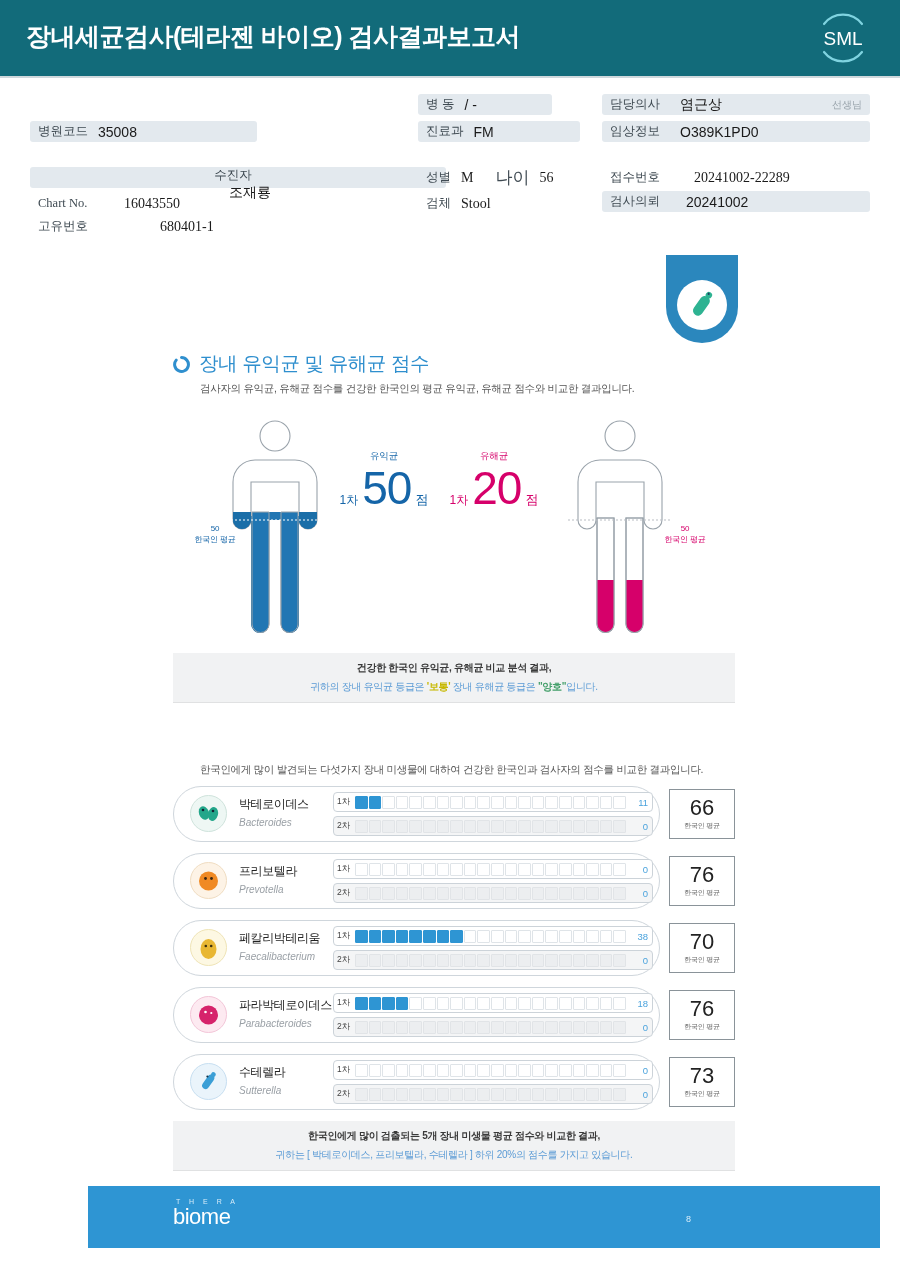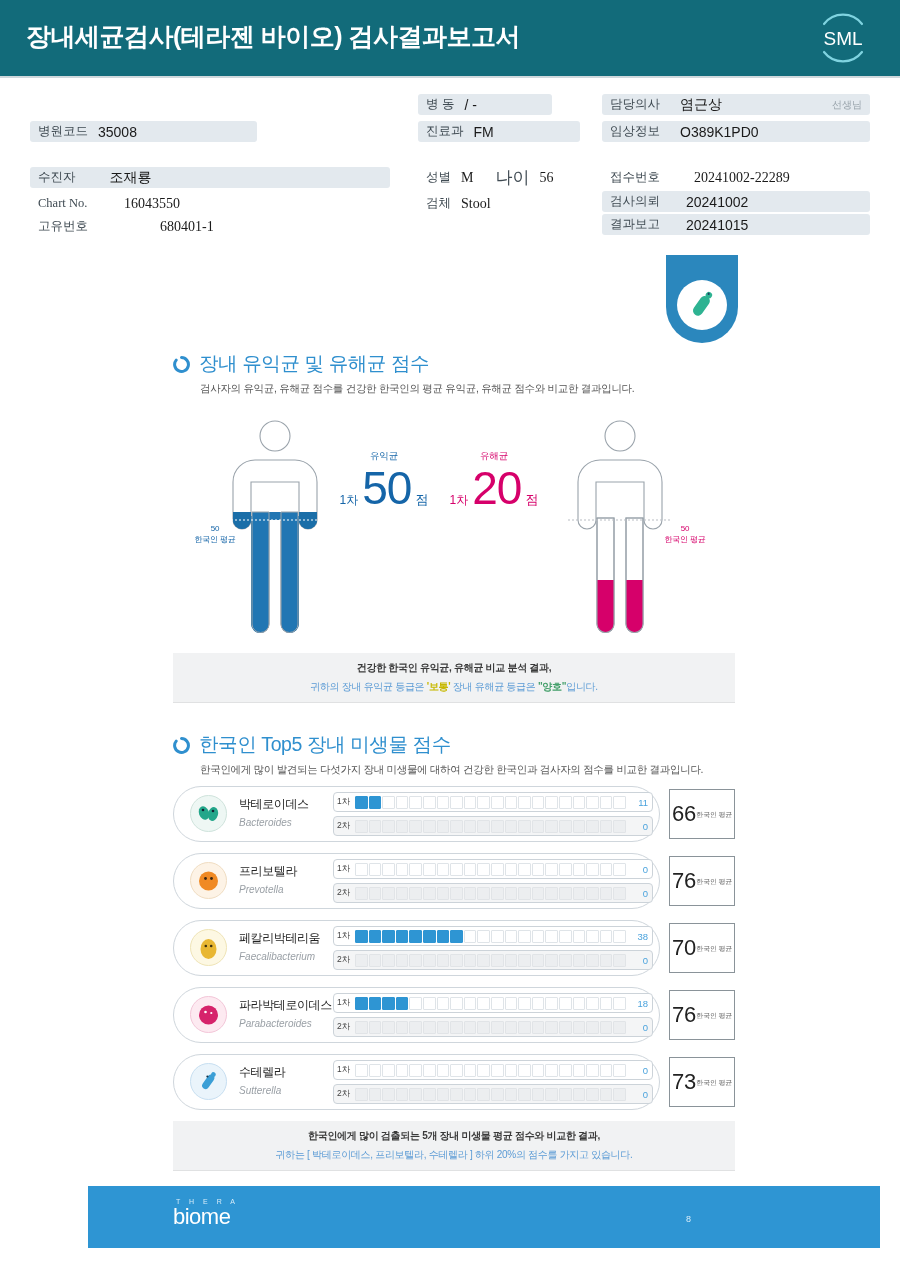--- a/index.html
+++ b/index.html
@@ -108,21 +108,21 @@
   .bar-ord { font-size: 8.5px; color: #444; width: 18px; flex: none; }
   .seg-track { display: flex; gap: 1px; flex: 1; height: 13px; }
   .seg { flex: 1; border: 1px solid #dfe4e8; background: #ffffff; border-radius: 1px; }
   .bar-line.second .seg { background: #eceef0; border-color: #e1e4e7; }
   .seg.on { background: #2e95d3; border-color: #2e95d3; }
   .bar-val { font-size: 9.5px; color: #4ba3dd; width: 22px; text-align: right; flex: none; }
 
   .avgbox {
     position: absolute; right: 0; top: 3px; width: 66px; height: 50px;
     border: 1px solid #8a9399; background: #fff;
-    display: flex; flex-direction: row; align-items: center; justify-content: center;
+    display: flex; flex-direction: column; align-items: center; justify-content: center;
   }
   .avgbox .n { font-size: 22px; color: #222; line-height: 22px; }
   .avgbox .t { font-size: 7px; color: #666; margin-top: 2px; letter-spacing: -0.2px; }
 
   
   .footer {
     position: absolute; left: 88px; top: 1186px; width: 792px; height: 62px;
     background: #2e95d3;
   }
   .footer-logo { position: absolute; left: 85px; top: 12px; color: #fff; }
@@ -146,21 +146,21 @@
     </div>
   </div>
   <div class="header-rule"></div>
 
   <div class="info">
 
     <div class="fld" style="left:30px; top:35px; width:227px;">
       <span class="k">병원코드</span>
       <span class="v">35008</span>
     </div>
-    <div class="fld" style="left:30px; top:81px; width:360px;">
+    <div class="fld" style="left:30px; top:81px; width:416px;flex-direction:column;">
       <span class="k">수진자</span>
       <span class="v" style="margin-left:24px">조재룡</span>
     </div>
     <div class="fld plain" style="left:30px; top:107px;">
       <span class="k" style="width:76px">Chart No.</span>
       <span class="v">16043550</span>
     </div>
     <div class="fld plain" style="left:30px; top:130px;gap:36px;">
       <span class="k" style="width:76px">고유번호</span>
       <span class="v">680401-1</span>
@@ -194,24 +194,20 @@
       <span class="k">임상정보</span>
       <span class="v" style="margin-left:10px">O389K1PD0</span>
     </div>
     <div class="fld plain" style="left:602px; top:81px;">
       <span class="k" style="width:74px">접수번호</span>
       <span class="v">20241002-22289</span>
     </div>
     <div class="fld" style="left:602px; top:105px; width:268px;">
       <span class="k" style="width:66px">검사의뢰</span>
       <span class="v">20241002</span>
-    </div>
-    <div class="fld" style="left:602px; top:128px; width:268px;">
-      <span class="k" style="width:66px">결과보고</span>
-      <span class="v">20241015</span>
     </div>
   </div>
 
   <div class="badge">
     <svg viewBox="0 0 72 92" width="72" height="92">
       <path d="M0,0 L72,0 L72,52 A36,36 0 0,1 0,52 Z" fill="#2b87bd"></path>
       <circle cx="36" cy="50" r="25" fill="#ffffff"></circle>
       <g transform="rotate(35 36 50)">
         <rect x="31" y="40" width="10" height="22" rx="5" fill="#2eb392"></rect>
         <circle cx="36" cy="38" r="3.2" fill="#2eb392"></circle>
@@ -308,28 +304,20 @@
   <div class="comment" style="left:173px; top:653px; width:562px; height:50px;">
     <div class="l1">건강한 한국인 유익균, 유해균 비교 분석 결과,</div>
     <div class="l2">
       <span>귀하의 장내 유익균 등급은</span>
       <span class="hl-y">'보통'</span>
       <span>장내 유해균 등급은</span>
       <span class="hl-g">"양호"</span><span>입니다.</span>
     </div>
   </div>
 
-  <div class="sec-title" style="left:173px; top:731px;">
-    <span class="ring-icon">
-      <svg viewBox="0 0 17 17" width="17" height="17">
-        <path d="M8.5,1.6 A6.9,6.9 0 1,1 3.2,4.1" fill="none" stroke="#2f8fce" stroke-width="3" stroke-linecap="round"></path>
-      </svg>
-    </span>
-    <span>한국인 Top5 장내 미생물 점수</span>
-  </div>
   <div class="sec-desc" style="left:200px; top:763px;">한국인에게 많이 발견되는 다섯가지 장내 미생물에 대하여 건강한 한국인과 검사자의 점수를 비교한 결과입니다.</div>
 
   <div class="rows" id="microbe-rows">
       <div class="row">
         <div class="row-card"></div>
         <div class="microbe">
           <span class="mic-icon"><svg viewBox="0 0 39 39" width="39" height="39">
               <circle cx="19.5" cy="19.5" r="18" fill="#eef7f4" stroke="#cfe3dc"></circle>
               <ellipse cx="15" cy="19" rx="5" ry="7" fill="#23a68a" transform="rotate(-20 15 19)"></ellipse>
               <ellipse cx="24" cy="20" rx="5" ry="7" fill="#23a68a" transform="rotate(15 24 20)"></ellipse>

